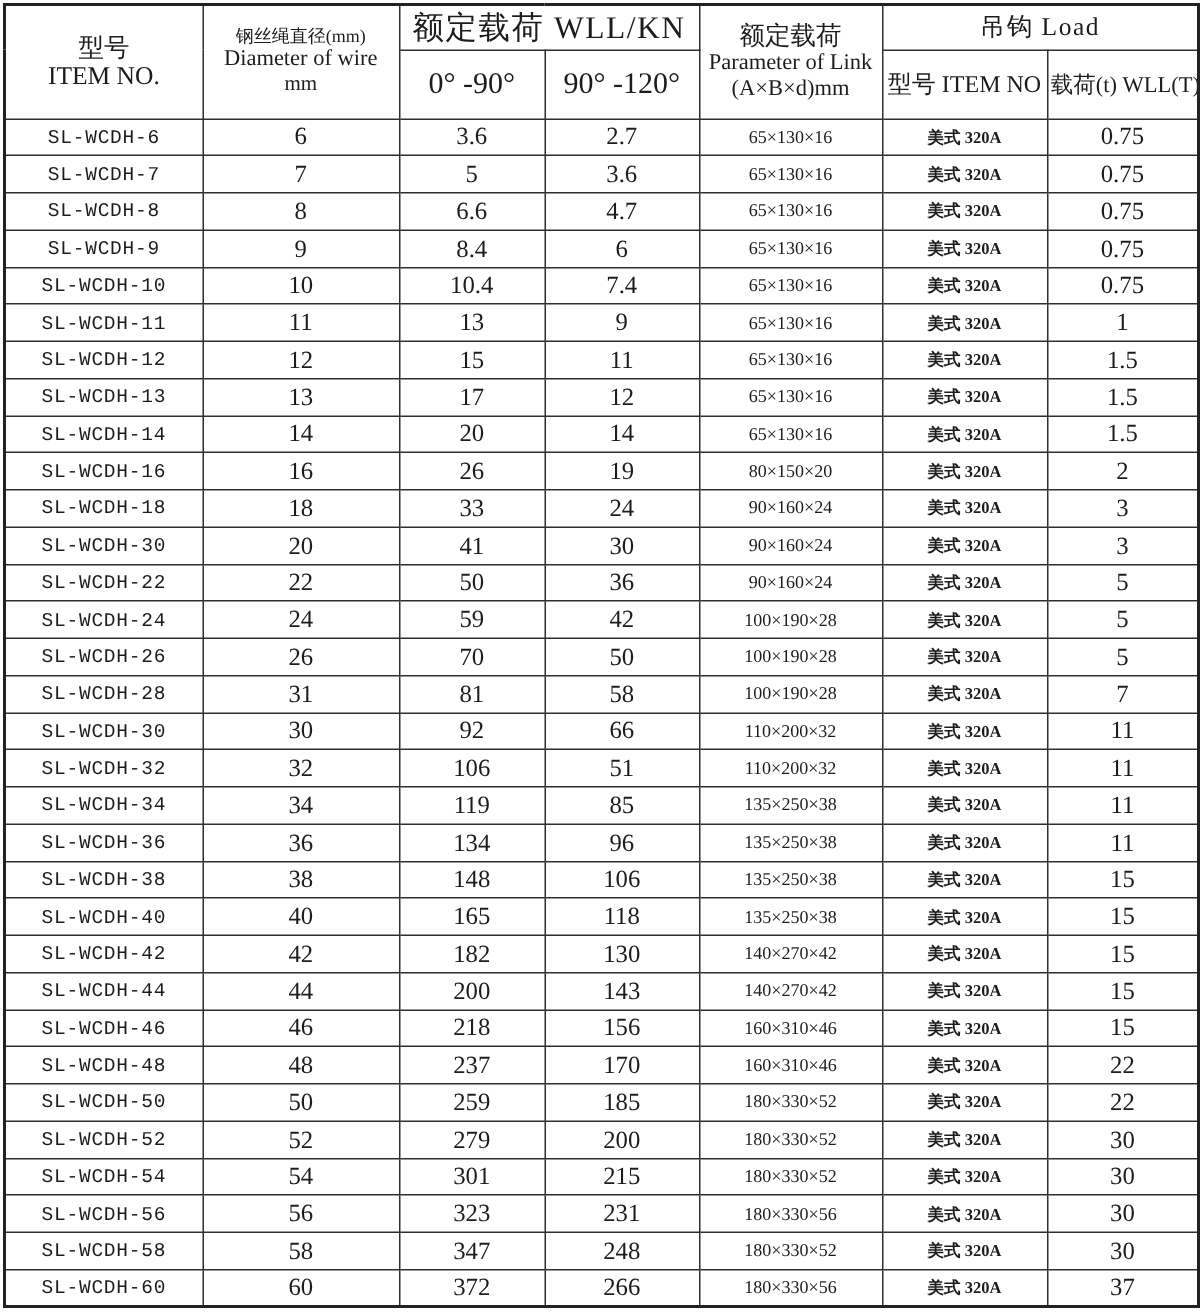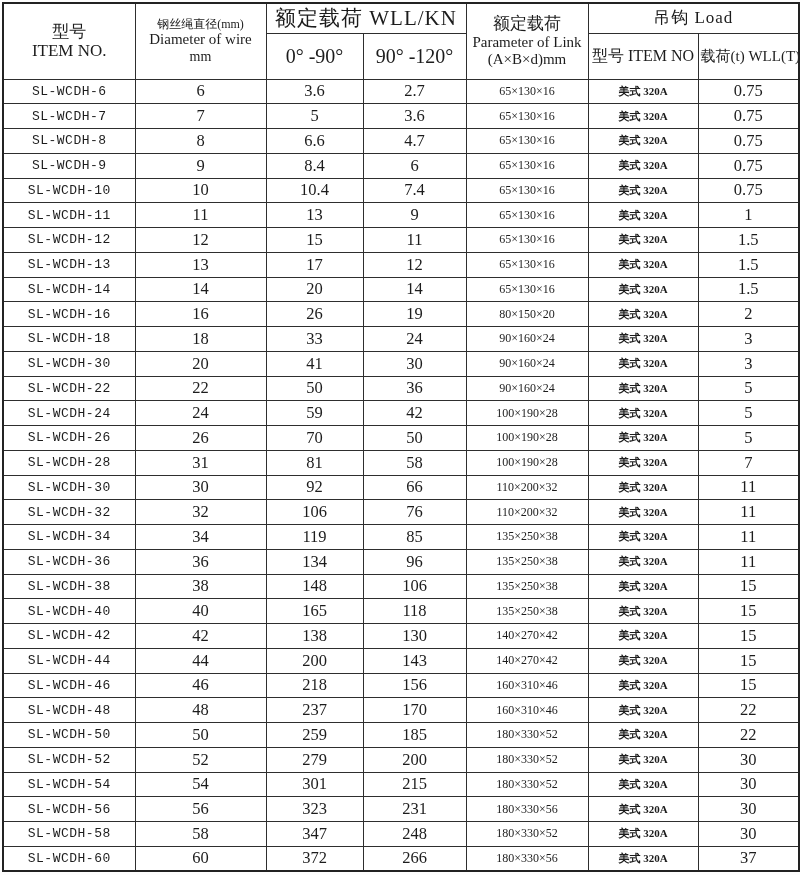--- a/index.html
+++ b/index.html
@@ -247,21 +247,21 @@
           <td>92</td>
           <td>66</td>
           <td>110×200×32</td>
           <td>美式 320A</td>
           <td>11</td>
         </tr>
         <tr>
           <td>SL-WCDH-32</td>
           <td>32</td>
           <td>106</td>
-          <td>76</td>
+          <td>51</td>
           <td>110×200×32</td>
           <td>美式 320A</td>
           <td>11</td>
         </tr>
         <tr>
           <td>SL-WCDH-34</td>
           <td>34</td>
           <td>119</td>
           <td>85</td>
           <td>135×250×38</td>
@@ -291,21 +291,21 @@
           <td>40</td>
           <td>165</td>
           <td>118</td>
           <td>135×250×38</td>
           <td>美式 320A</td>
           <td>15</td>
         </tr>
         <tr>
           <td>SL-WCDH-42</td>
           <td>42</td>
-          <td>138</td>
+          <td>182</td>
           <td>130</td>
           <td>140×270×42</td>
           <td>美式 320A</td>
           <td>15</td>
         </tr>
         <tr>
           <td>SL-WCDH-44</td>
           <td>44</td>
           <td>200</td>
           <td>143</td>

